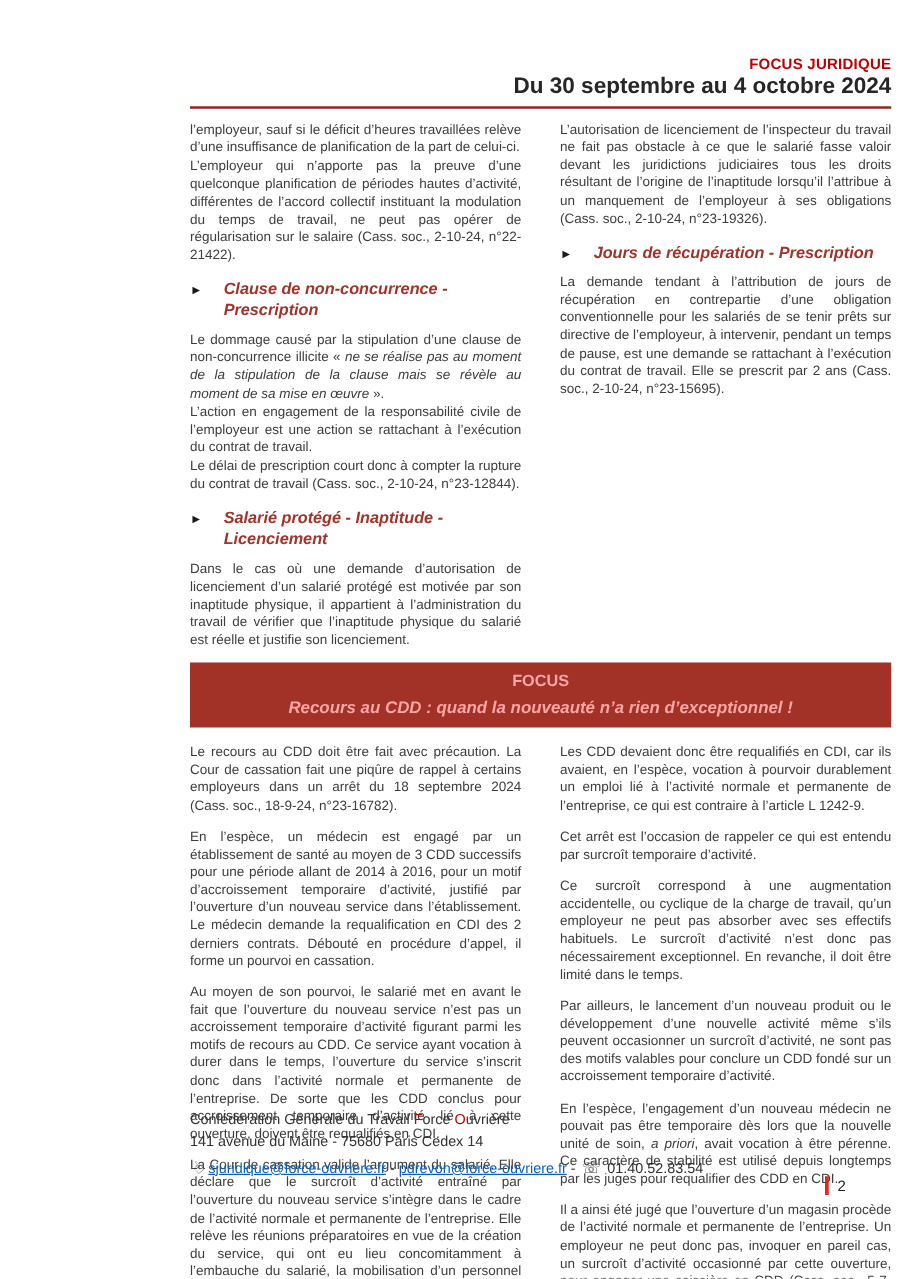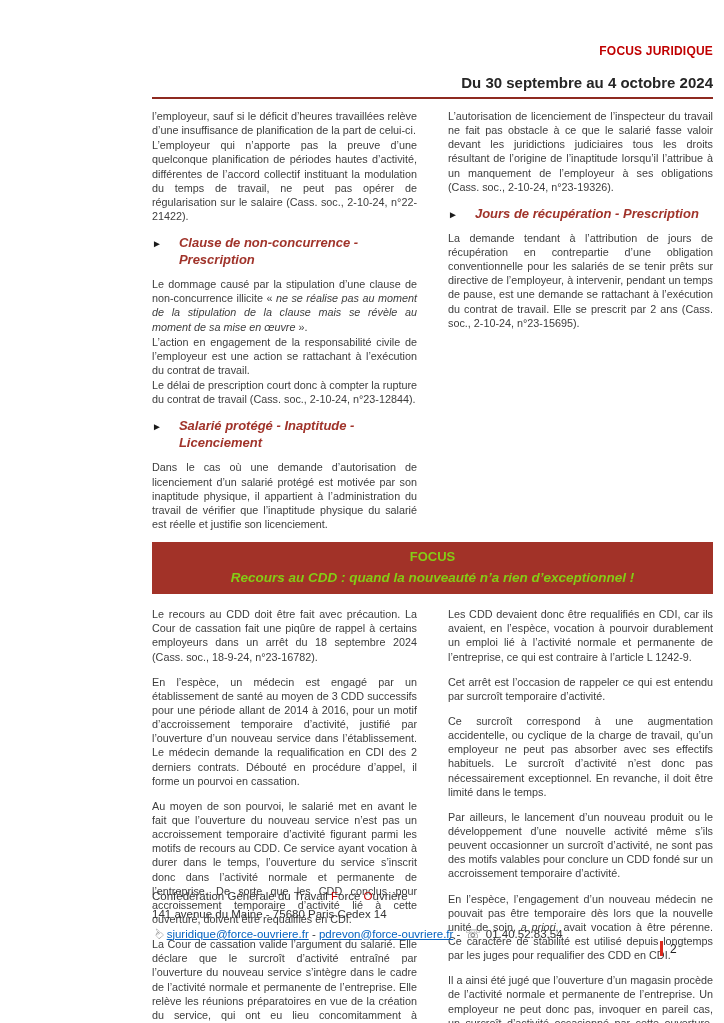--- a/index.html
+++ b/index.html
@@ -4,32 +4,32 @@
 <style>
   html,body{margin:0;padding:0;}
   body{
     width:724px;height:1023px;position:relative;background:#ffffff;
     font-family:"Liberation Sans", sans-serif;overflow:hidden;
   }
   .content{position:absolute;left:152px;top:44px;width:561px;}
   
   .hdr{text-align:right;}
   .hdr-title{color:#C00000;font-weight:bold;font-size:12px;letter-spacing:.2px;}
-  .hdr-date{color:#262626;font-weight:bold;font-size:15px;margin-top:16px;}
+  .hdr-date{color:#262626;font-weight:bold;font-size:18px;margin-top:0;}
   .rule{border:none;border-top:2px solid #8E2A20;margin:6px 0 10px;}
   
   .cols{display:flex;gap:31px;}
   .col{flex:1 1 0;font-size:10.8px;line-height:1.31;color:#3d3d3d;text-align:justify;}
   .blk-p{margin:0 0 1px;}
   .spaced .blk-p{margin:0 0 11px;}
   .blk-h{margin:11px 0 9px;color:#A0332A;font-weight:bold;font-style:italic;
          font-size:13px;display:flex;align-items:baseline;text-align:left;}
   .blk-h .arrow{color:#1a1a1a;font-style:normal;font-size:10px;margin-right:17px;flex:0 0 auto;}
   
-  .focus-banner{background:#A23228;color:#84cc16;text-align:center;
+  .focus-banner{background:#A23228;color:#fca5a5;text-align:center;
                 padding:7px 6px 9px;margin:10px 0 13px;}
   .focus-label{font-weight:bold;font-size:13px;}
   .focus-title{font-weight:bold;font-style:italic;font-size:13.5px;margin-top:6px;}
   
   .footer{position:absolute;left:152px;top:888px;width:561px;text-align:left;
           font-size:11.5px;color:#333333;line-height:1.55;}
   .red-letter{color:#C00000;}
   .footer a{color:#0563C1;text-decoration:underline;}
   .icon{color:#555555;text-decoration:none;}
   .hand{display:inline-block;transform:rotate(45deg);font-size:13px;margin-right:3px;}

